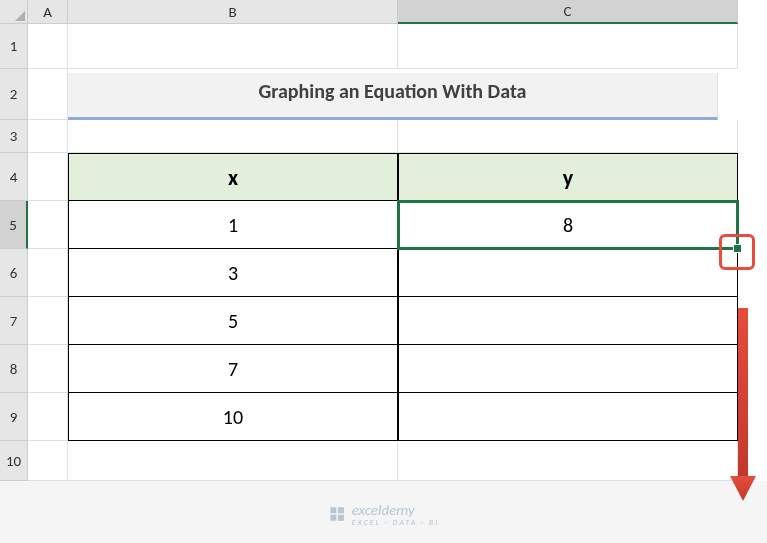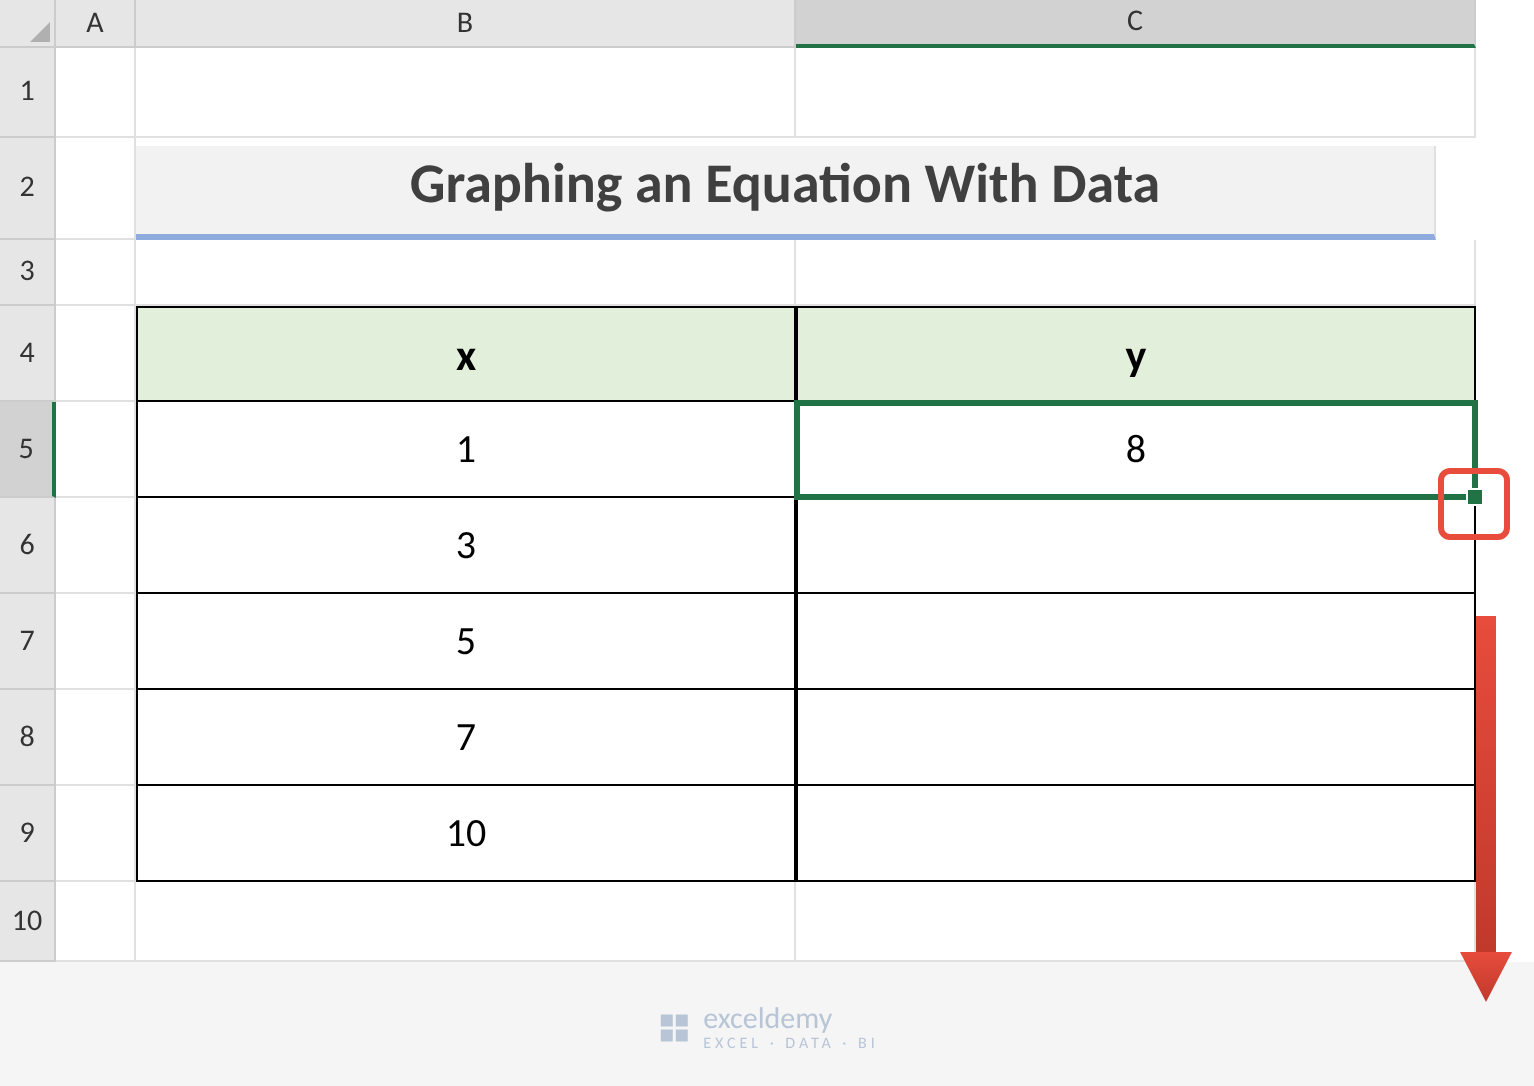--- a/index.html
+++ b/index.html
@@ -52,21 +52,21 @@
   border-bottom: 1px solid #e0e0e0;
   display: flex;
   align-items: center;
   justify-content: center;
   font-size: 20px;
   position: relative;
 }
 .title-cell {
   grid-column: 3 / 5;
   background: #f2f2f2;
-  font-size: 28px;
+  font-size: 20px;
   font-weight: bold;
   color: #404040;
   border-bottom: 3px solid #8faadc;
   margin: 4px 20px 0 0;
   padding-bottom: 8px;
 }
 .hdr {
   background: #e2efda;
   font-weight: bold;
   font-size: 22px;
@@ -112,20 +112,21 @@
   position: absolute;
   bottom: 16px;
   left: 50%;
   transform: translateX(-50%);
   display: flex;
   align-items: center;
   gap: 6px;
   color: #b8c5d6;
   font-size: 15px;
   z-index: 3;
+  font-style: italic;
 }
 .watermark .sub { font-size: 8px; letter-spacing: 2px; display:block; margin-top:-2px;text-align:center;}
 .wm-icon { width:18px; height:18px; }
 </style>
 </head>
 <body>
 
 <div class="sheet">
   <div class="corner">
     <svg width="10" height="10">

